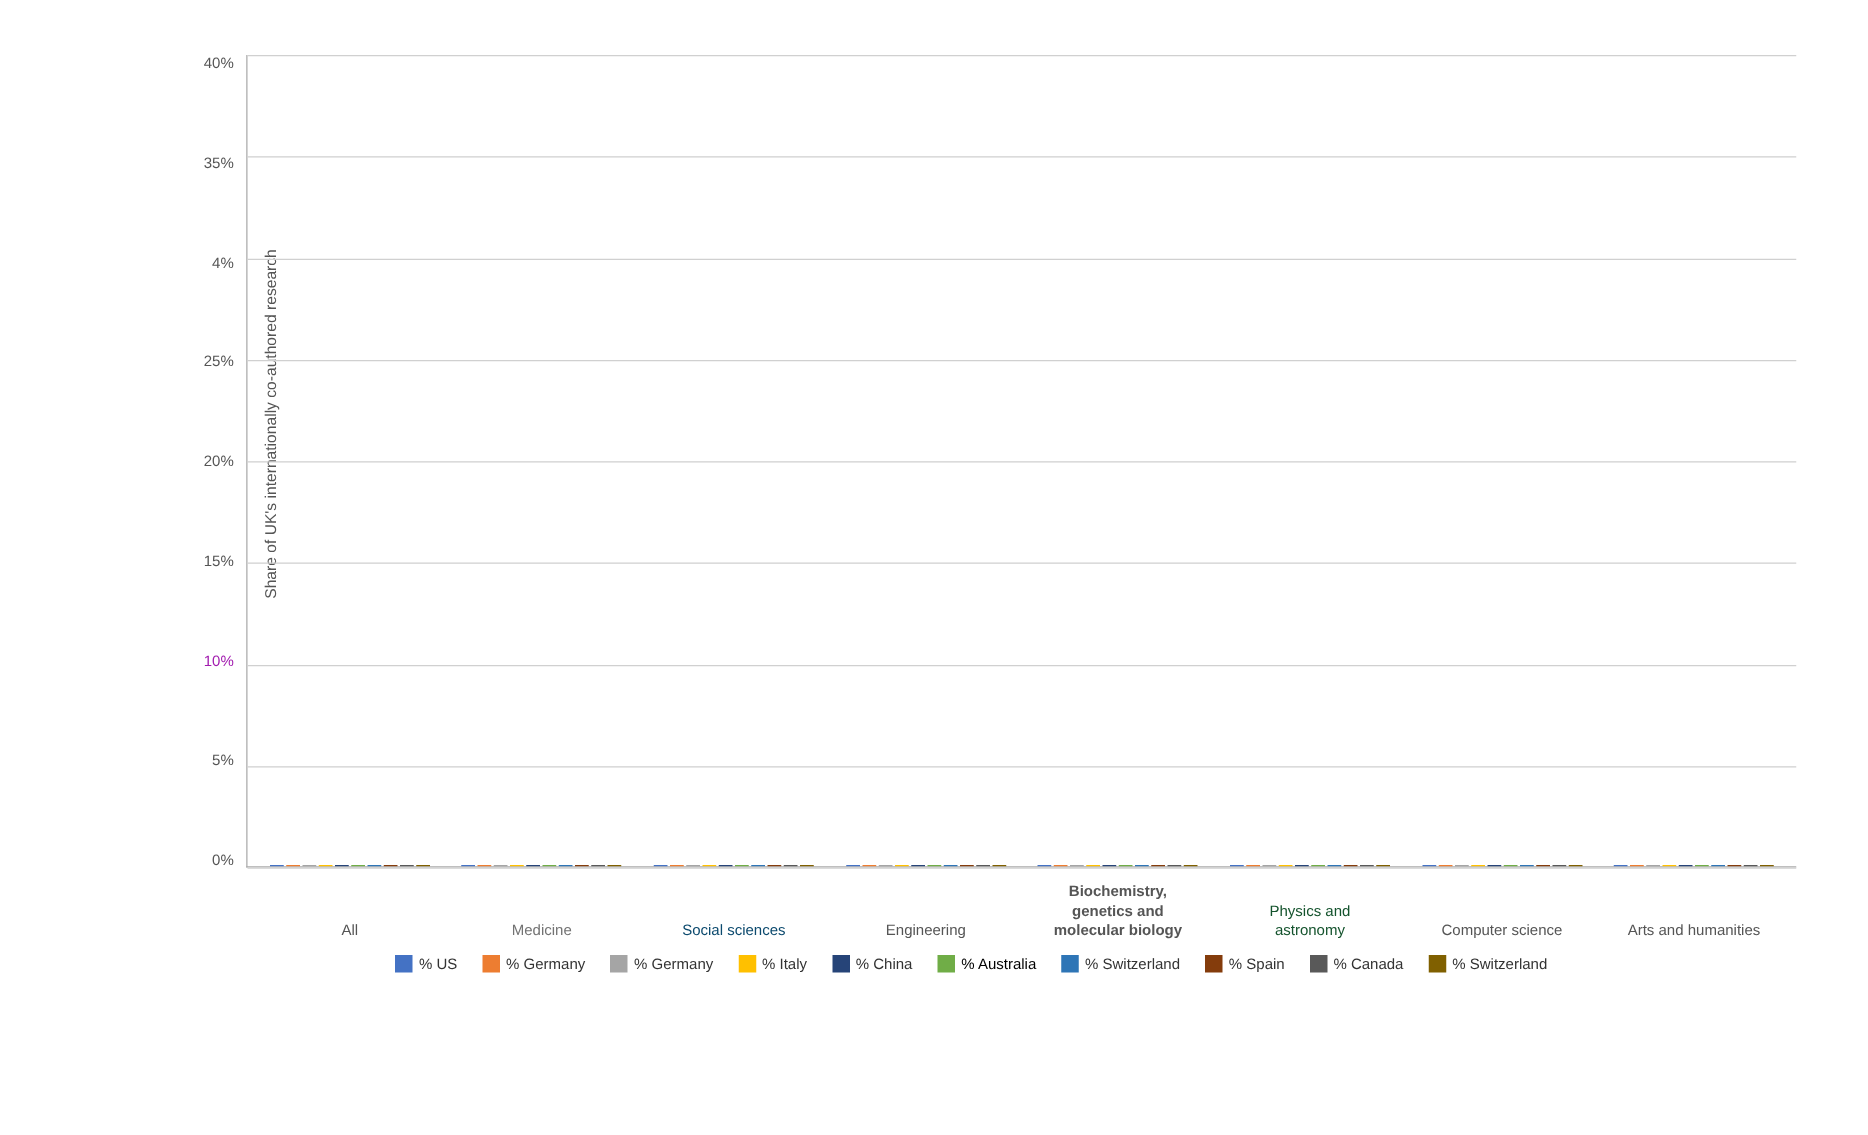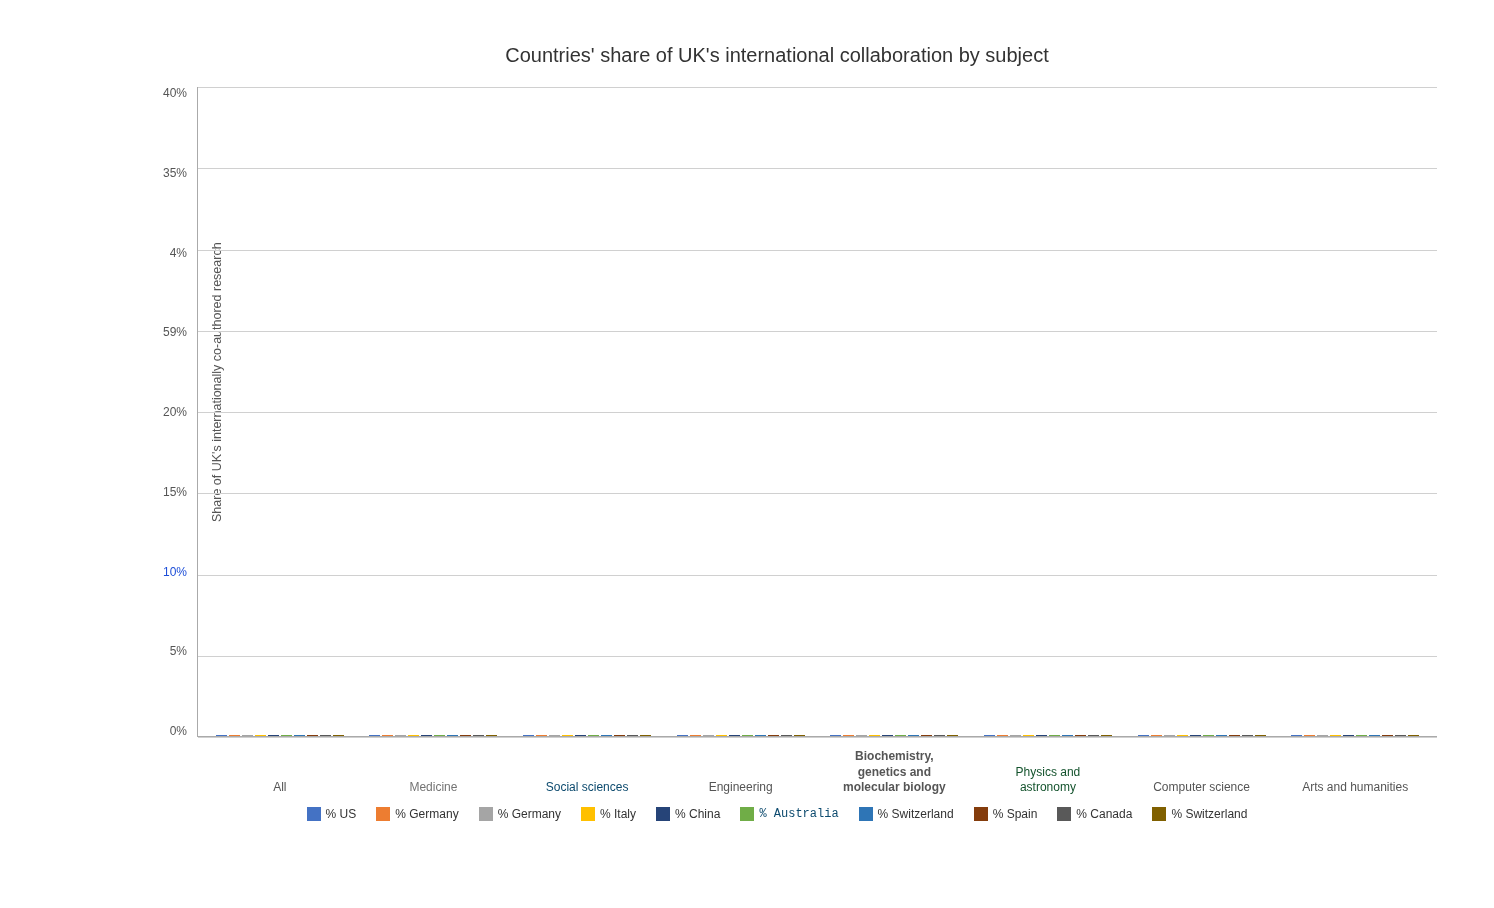--- a/index.html
+++ b/index.html
@@ -50,42 +50,41 @@
       flex-wrap: wrap;
       justify-content: center;
       gap: 14px 20px;
       margin-top: 30px;
     }
   </style>
 </head>
 <body>
 
 <div class="chart-container">
-  <div class="chart-title">Countries' share of UK's international collaboration by subject</div>
 
   <div style="position:relative; display:flex; height:650px;">
 
     <div style="position:relative; width:80px; flex-shrink:0;">
       <div class="y-axis-title" style="
         position:absolute;
         left:0; top:50%;
         transform:translateX(-10px) translateY(-50%) rotate(-90deg);
         font-size:12.5px; color:#555; white-space:nowrap; text-align:center; width:220px;
       ">Share of UK's internationally co-authored research</div>
     </div>
 
     <div style="position:relative; flex:1;">
 
       <div style="position:absolute; left:-50px; top:0; bottom:0; display:flex; flex-direction:column-reverse; justify-content:space-between; padding:0;">
         <div style="font-size:12px;color:#555;text-align:right;width:40px;line-height:1;">0%</div>
         <div style="font-size:12px;color:#555;text-align:right;width:40px;line-height:1;">5%</div>
-        <div style="font-size:12px;color:#1d4ed8;text-align:right;width:40px;line-height:1;">10%</div>
+        <div style="font-size:12px;color:#a21caf;text-align:right;width:40px;line-height:1;">10%</div>
         <div style="font-size:12px;color:#555;text-align:right;width:40px;line-height:1;">15%</div>
         <div style="font-size:12px;color:#555;text-align:right;width:40px;line-height:1;">20%</div>
-        <div style="font-size:12px;color:#555;text-align:right;width:40px;line-height:1;">59%</div>
+        <div style="font-size:12px;color:#555;text-align:right;width:40px;line-height:1;">25%</div>
         <div style="font-size:12px;color:#555;text-align:right;width:40px;line-height:1;">4%</div>
         <div style="font-size:12px;color:#555;text-align:right;width:40px;line-height:1;">35%</div>
         <div style="font-size:12px;color:#555;text-align:right;width:40px;line-height:1;">40%</div>
       </div>
 
       <div class="chart-area" id="chart-area" style="position:relative; height:650px; width:100%; border-left:1.5px solid #aaa; border-bottom:1.5px solid #aaa;">
 
         <div id="gridlines-container" style="position:absolute;top:0;left:0;right:0;bottom:0;pointer-events:none;">
             <div style="position: absolute; left: 0px; right: 0px; top: 650px; height: 1px; background: rgb(208, 208, 208);"></div>
             <div style="position: absolute; left: 0px; right: 0px; top: 568.75px; height: 1px; background: rgb(208, 208, 208);"></div>
@@ -225,21 +224,21 @@
         <span>% Germany</span>
       </div>
       <div style="display: flex; align-items: center; gap: 5px; font-size: 12px; color: rgb(51, 51, 51);">
         <div style="width: 14px; height: 14px; background: rgb(255, 192, 0); flex-shrink: 0;"></div>
         <span>% Italy</span>
       </div>
       <div style="display: flex; align-items: center; gap: 5px; font-size: 12px; color: rgb(51, 51, 51);">
         <div style="width: 14px; height: 14px; background: rgb(38, 68, 120); flex-shrink: 0;"></div>
         <span>% China</span>
       </div>
-      <div style="display: flex; align-items: center; gap: 5px; font-size: 12px; color: #0c4a6e; font-family: Liberation Mono, monospace;">
+      <div style="display: flex; align-items: center; gap: 5px; font-size: 12px; color: #000000;">
         <div style="width: 14px; height: 14px; background: rgb(112, 173, 71); flex-shrink: 0;"></div>
         <span>% Australia</span>
       </div>
       <div style="display: flex; align-items: center; gap: 5px; font-size: 12px; color: rgb(51, 51, 51);">
         <div style="width: 14px; height: 14px; background: rgb(46, 117, 182); flex-shrink: 0;"></div>
         <span>% Switzerland</span>
       </div>
       <div style="display: flex; align-items: center; gap: 5px; font-size: 12px; color: rgb(51, 51, 51);">
         <div style="width: 14px; height: 14px; background: rgb(132, 60, 12); flex-shrink: 0;"></div>
         <span>% Spain</span>

